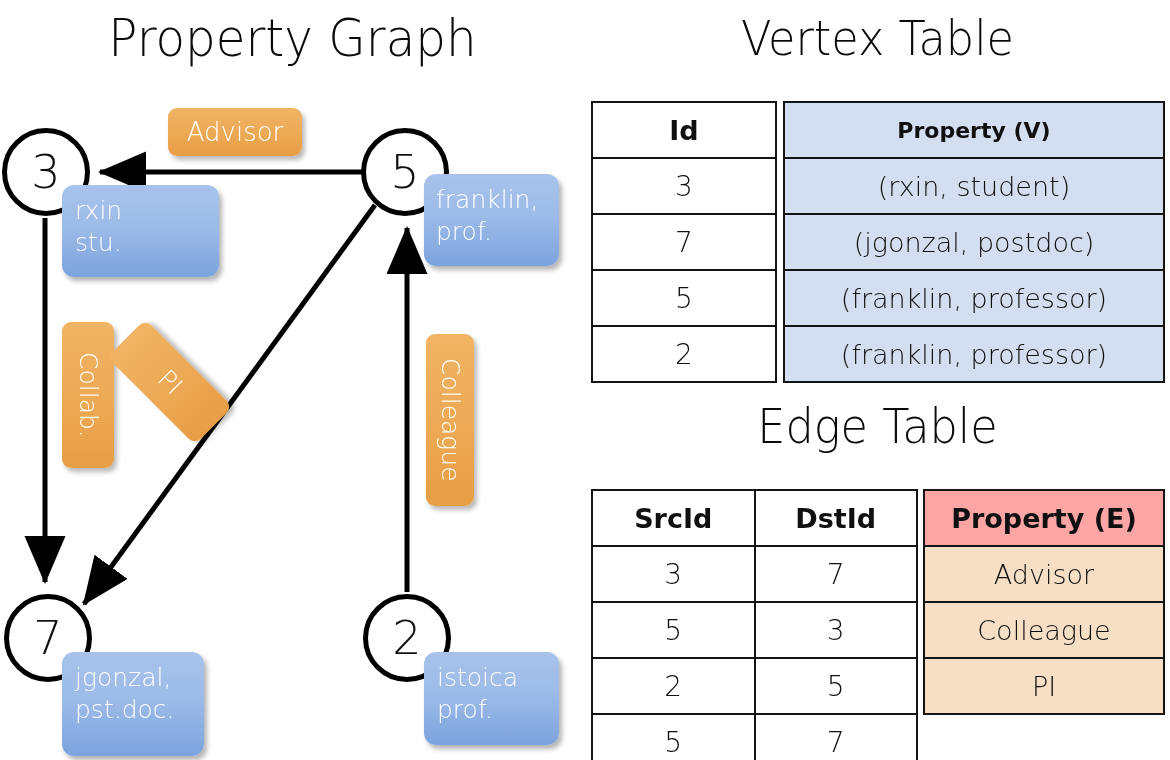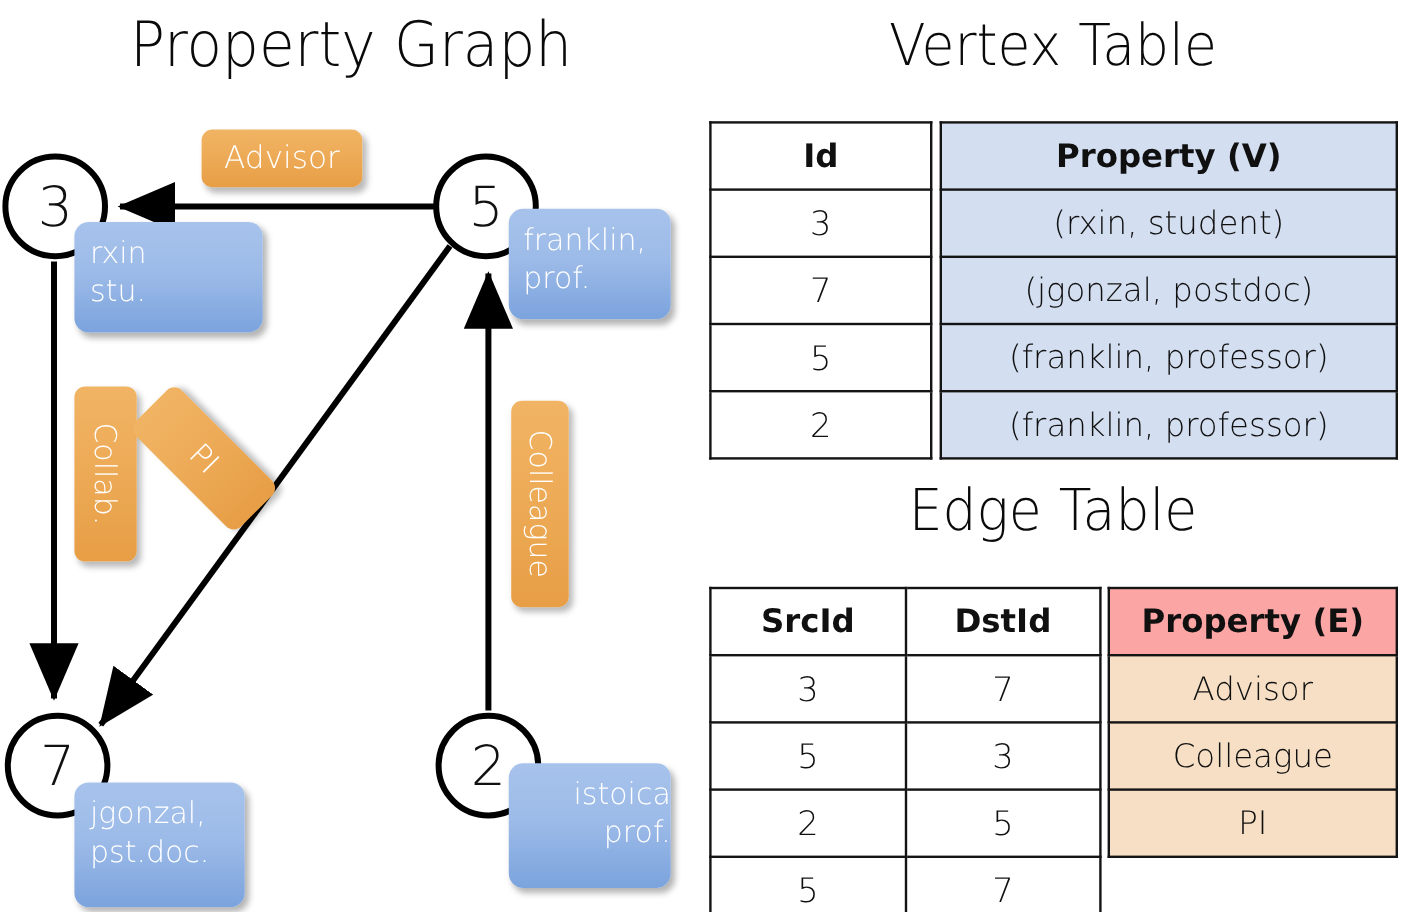--- a/index.html
+++ b/index.html
@@ -90,21 +90,21 @@
     font-weight: 300;
     font-size: 25px;
     line-height: 1.28;
     padding: 10px 0 0 13px;
     box-sizing: border-box;
     z-index: 4;
   }
   #vbox-rxin     { left: 62px;  top: 185px; width: 157px; height: 92px; }
   #vbox-franklin { left: 424px; top: 174px; width: 135px; height: 92px; padding-left: 12px; }
   #vbox-jgonzal  { left: 62px;  top: 652px; width: 142px; height: 104px; }
-  #vbox-istoica  { left: 424px; top: 636px; width: 135px; height: 104px; text-align: right; }
+  #vbox-istoica  { left: 424px; top: 652px; width: 135px; height: 93px; }
   .vbox .l2 { display: block; }
 
   
   .ebox {
     position: absolute;
     border-radius: 9px;
     background: linear-gradient(to bottom, #f0b464 0%, #eeac59 40%, #e79e45 100%);
     box-shadow: 3px 4px 5px rgba(0,0,0,0.28);
     color: #ffffff;
     font-family: "DejaVu Sans", sans-serif;
@@ -167,21 +167,21 @@
   }
 
   
   #vertex-id-table { left: 591px; top: 101px; width: 186px; padding-left: 24px; }
   #vertex-id-table th { height: 54px; font-size: 27px; }
   #vertex-id-table td { height: 54px; font-size: 28px; }
 
   
   #vertex-prop-table { left: 783px; top: 101px; width: 382px; }
   #vertex-prop-table th {
-    height: 54px; font-size: 27px; background: #d3def0;
+    height: 54px; font-size: 22px; background: #d3def0;
   }
   #vertex-prop-table td {
     height: 54px; font-size: 27px; background: #d3def0;
   }
 
   
   #edge-ids-table { left: 591px; top: 489px; width: 327px; }
   #edge-ids-table th { height: 54px; font-size: 27px; }
   #edge-ids-table td { height: 54px; font-size: 28px; }
 

